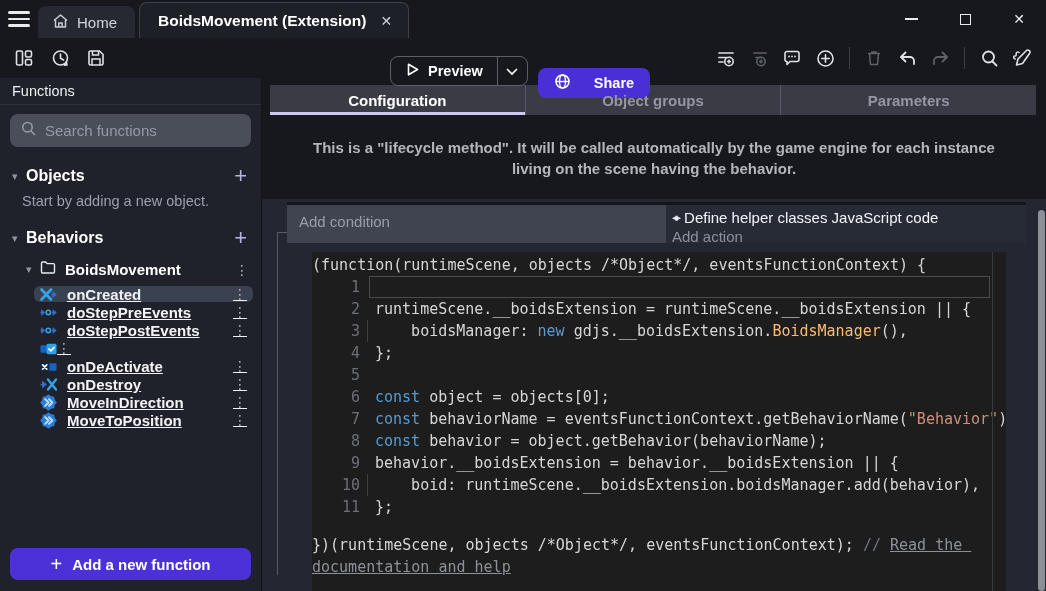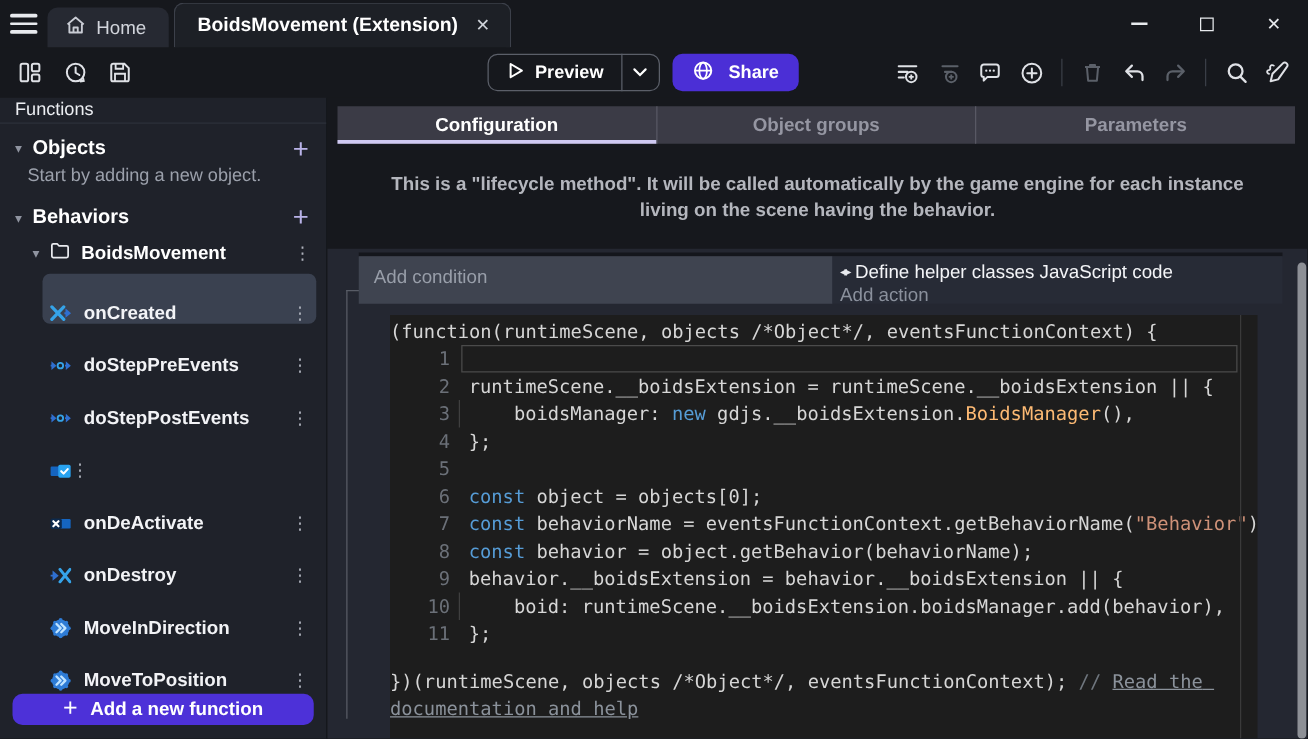--- a/index.html
+++ b/index.html
@@ -22,21 +22,21 @@
   
   .toolbar { height:40px; flex:0 0 40px; display:flex; align-items:center; background:#16181d; padding:0 10px; position:relative; }
   .tb-left { display:flex; align-items:center; gap:8px; }
   .icon-btn { width:28px; height:28px; display:flex; align-items:center; justify-content:center; border-radius:6px; cursor:pointer; }
   .icon-btn svg { display:block; }
   .dim svg * { stroke:#5b6069 !important; fill:none !important; }
   .tb-center { position:absolute; left:390px; top:5px; display:flex; align-items:center; gap:10px;border-radius:13px; }
   .preview-btn { display:flex; align-items:center; height:30px; border:1px solid #5b5f69; border-radius:8px; color:#fff; }
   .preview-main { display:flex; align-items:center; gap:8px; padding:0 14px; font-weight:700; font-size:14.5px; cursor:pointer; }
   .preview-caret { width:30px; height:30px; display:flex; align-items:center; justify-content:center; border-left:1px solid #5b5f69; cursor:pointer; }
-  .share-btn { display:flex; align-items:center; gap:12px; height:30px; padding:0 16px; background:#4b2fd6; border-radius:8px; color:#fff; font-weight:700; font-size:14.5px; cursor:pointer; }
+  .share-btn { display:flex; align-items:center; gap:23px; height:30px; padding:0 16px; background:#4b2fd6; border-radius:8px; color:#fff; font-weight:700; font-size:14.5px; cursor:pointer;margin-top:25px; }
   .tb-right { margin-left:auto; display:flex; align-items:center; gap:5px; }
   .tb-sep { width:1px; height:22px; background:#3a3e47; margin:0 5px; }
 
   
   .app-body { flex:1; display:flex; min-height:0; }
 
   
   .sidebar { width:262px; flex:0 0 262px; background:#1f222a; border-right:1px solid #121419; display:flex; flex-direction:column; }
   .sb-header { height:27px; display:flex; align-items:center; padding:0 12px; color:#eceef2; font-size:14.5px; border-bottom:1px solid #2d313a; }
   .sb-search { margin:9px 10px 6px 10px; height:33px; background:#4a4e59; border-radius:8px; display:flex; align-items:center; padding:0 10px; gap:8px; }
@@ -44,21 +44,21 @@
   .sb-search input::placeholder { color:#949aa6; }
   .section-head { display:flex; align-items:center; height:30px; padding:0 14px 0 12px; margin-top:8px; }
   .caret { color:#8f94a0; font-size:11px; width:14px; flex:0 0 14px; }
   .section-label { color:#ffffff; font-weight:700; font-size:16px; flex:1; }
   .section-plus { color:#b9b3e8; font-size:22px; font-weight:300; line-height:20px; cursor:pointer; }
   .section-hint { color:#9ba0ab; font-size:14.5px; padding:2px 12px 6px 22px; }
   .tree { margin-top:2px; }
   .tree-group { display:flex; align-items:center; height:29px; padding:0 14px 0 26px; color:#fff; }
   .tree-group .glabel { font-weight:700; font-size:15px; flex:1; margin-left:9px; }
   .kebab { color:#aeb2bc; font-size:14px; width:12px; text-align:center; cursor:pointer; }
-  .tree-item { display:flex; align-items:flex-end; height:40px; margin:2px 8px 2px 34px; padding:0 8px 0 6px; border-radius:6px; color:#f2f3f6; cursor:pointer; }
+  .tree-item { display:flex; align-items:flex-start; height:16px; margin:2px 8px 2px 34px; padding:0 8px 0 6px; border-radius:6px; color:#f2f3f6; cursor:pointer;text-decoration:underline; }
   .tree-item .ilabel { font-weight:700; font-size:15px; flex:1; margin-left:10px; }
   .tree-item.selected { background:#3a4150; }
   .bicon { width:17px; height:17px; flex:0 0 17px; display:flex; align-items:center; justify-content:center; }
   .add-fn-btn { margin:auto 10px 11px 10px; height:32px; background:#4d31d8; border-radius:8px; display:flex; align-items:center; justify-content:center; gap:10px; color:#fff; font-weight:700; font-size:15px; cursor:pointer; }
   .add-fn-plus { font-size:20px; font-weight:300; }
 
   
   .main { flex:1; display:flex; flex-direction:column; min-width:0; background:#16181d; }
   .main-header { height:27px; display:flex; align-items:center; padding:0 10px; color:#f2f3f6; font-size:14.5px; border-bottom:1px solid #23262e; }
   .tabbar { display:flex; height:30px; margin:7px 10px 0 8px; background:#3b3b46; }
@@ -251,20 +251,29 @@
           </svg>
       </div>
     </div>
   </div>
 
   <div class="app-body">
 
     <aside class="sidebar">
       <div class="sb-header">Functions</div>
 
+      <div class="sb-search">
+        <span>
+          <svg width="17" height="17" viewBox="0 0 17 17">
+              <circle cx="7.5" cy="7.2" r="4.7" fill="none" stroke="#949aa6" stroke-width="1.6"></circle>
+              <path d="M11 11 14.5 14.5" stroke="#949aa6" stroke-width="1.6" stroke-linecap="round"></path>
+            </svg>
+        </span>
+        <input placeholder="Search functions" style="">
+      </div>
 
       <div class="section-head">
         <span class="caret">▾</span>
         <span class="section-label">Objects</span>
         <span class="section-plus">+</span>
       </div>
       <div class="section-hint">Start by adding a new object.</div>
 
       <div class="section-head">
         <span class="caret">▾</span>

